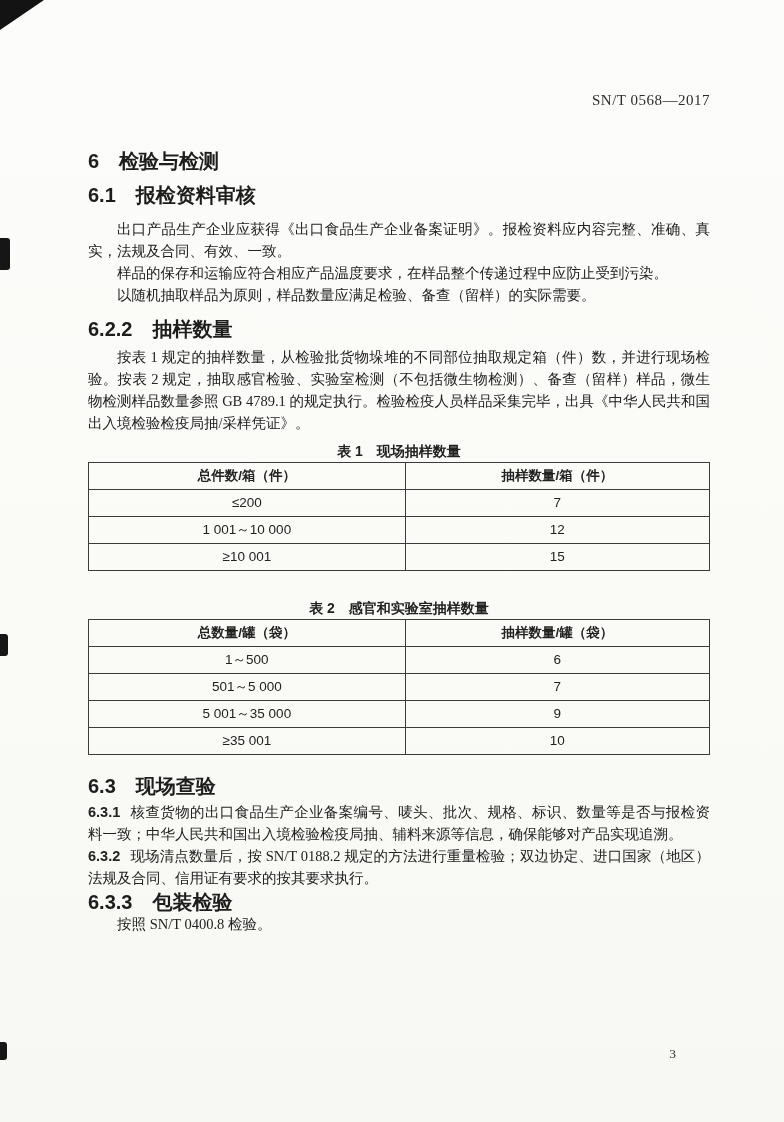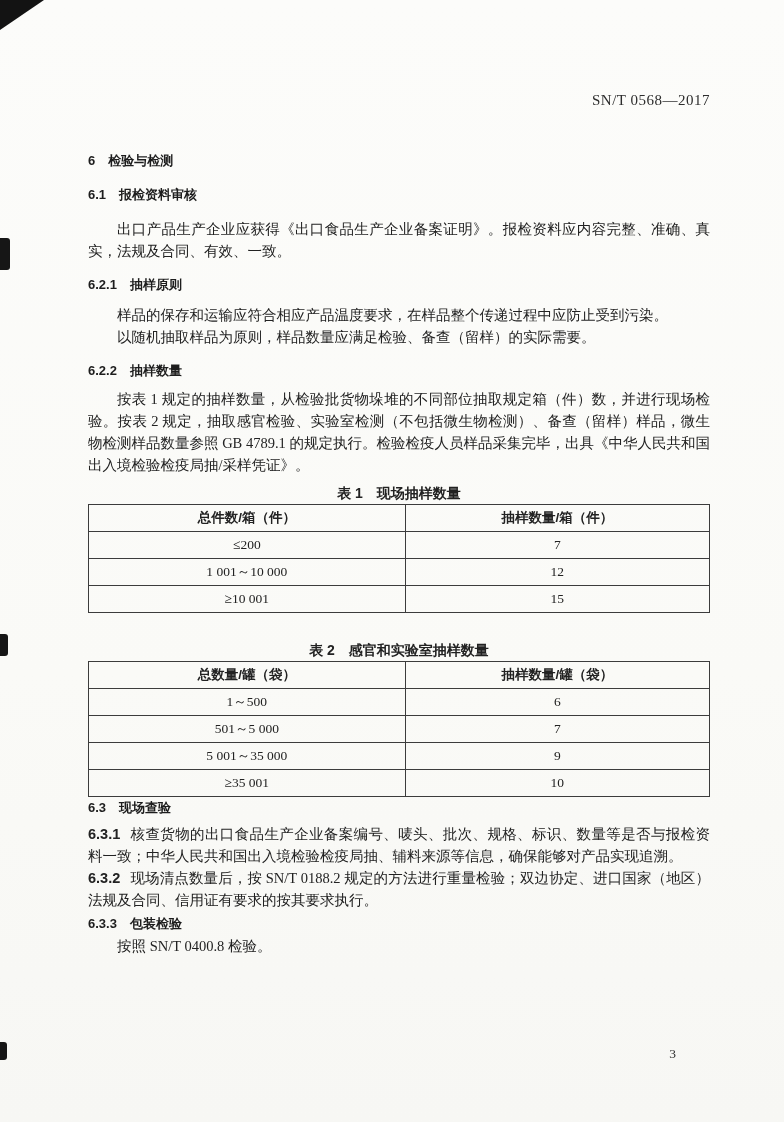--- a/index.html
+++ b/index.html
@@ -35,26 +35,26 @@
     position:absolute; bottom:60px; right:108px;
     font-size:13.5px; color:#2d2d2d;
   }
 
   .body {
     position:absolute; top:150px; left:88px; width:622px;
     font-size:14.5px; line-height:22px; text-align:justify;
   }
   .h {
     font-family:"Liberation Sans","DejaVu Sans",sans-serif;
-    font-weight:700; font-size:13px; color:#1d1d1d;
+    font-weight:700; font-size:20px; color:#1d1d1d;
     margin:0 0 12px 0;
   }
   .h.mt16 { margin-top:16px; margin-bottom:10px; }
   .h.mt12 { margin-top:12px; margin-bottom:8px; }
-  .h.mt20 { margin-bottom:4px; }
+  .h.mt20 { margin-top:20px; margin-bottom:4px; }
   .h.mt2  { margin-top:2px;  margin-bottom:0; }
   .h622   { margin-top:12px; margin-bottom:6px; }
   p { margin:0; }
   .indent { text-indent:2em; }
   .clause { margin:0; }
   .clause .num {
     font-family:"Liberation Sans","DejaVu Sans",sans-serif;
     font-weight:700; margin-right:10px;
   }
 
@@ -70,21 +70,21 @@
   }
   table.std th, table.std td {
     border:1px solid #3c3c3c;
     text-align:center; vertical-align:middle;
     font-size:13.5px; line-height:20px; padding:3px 6px;
   }
   table.std th {
     font-family:"Liberation Sans","DejaVu Sans",sans-serif;
     font-weight:700;
   }
-  table.std td { font-family:Liberation Serif, serif; }
+  table.std td { font-family:Liberation Sans, sans-serif; }
   table.std col.c1 { width:51%; }
   table.std col.c2 { width:49%; }
 </style>
 </head>
 <body>
 
 <div class="page">
 
   <div class="corner-mark"></div>
   <div class="edge-mark m1"></div>
@@ -94,21 +94,20 @@
   <div class="doc-number">SN/T 0568—2017</div>
 
   <div class="body">
 
     <div class="h">6　检验与检测</div>
 
     <div class="h">6.1　报检资料审核</div>
     <p class="indent">出口产品生产企业应获得《出口食品生产企业备案证明》。报检资料应内容完整、准确、真实，法规及合同、有效、一致。</p>
 
 
-    <div class="h mt12">6.2.1　抽样原则</div>
     <p class="indent">样品的保存和运输应符合相应产品温度要求，在样品整个传递过程中应防止受到污染。</p>
     <p class="indent">以随机抽取样品为原则，样品数量应满足检验、备查（留样）的实际需要。</p>
 
     <div class="h h622">6.2.2　抽样数量</div>
     <p class="indent">按表 1 规定的抽样数量，从检验批货物垛堆的不同部位抽取规定箱（件）数，并进行现场检验。按表 2 规定，抽取感官检验、实验室检测（不包括微生物检测）、备查（留样）样品，微生物检测样品数量参照 GB 4789.1 的规定执行。检验检疫人员样品采集完毕，出具《中华人民共和国出入境检验检疫局抽/采样凭证》。</p>
 
     <div class="tbl-caption">表 1　现场抽样数量</div>
     <table class="std">
       <colgroup>
           <col class="c1">

